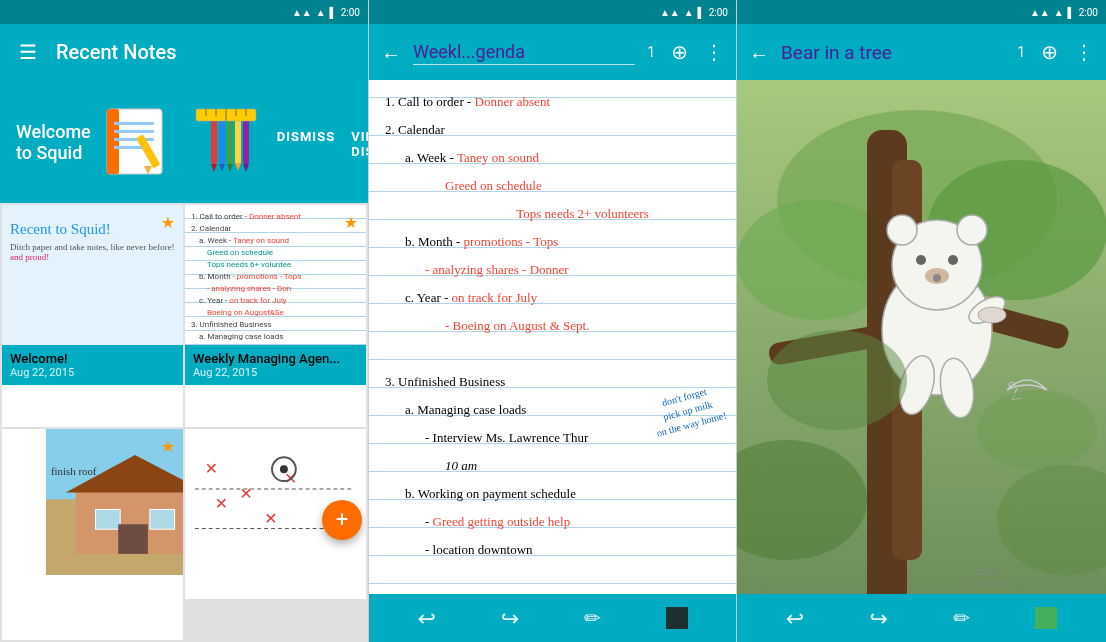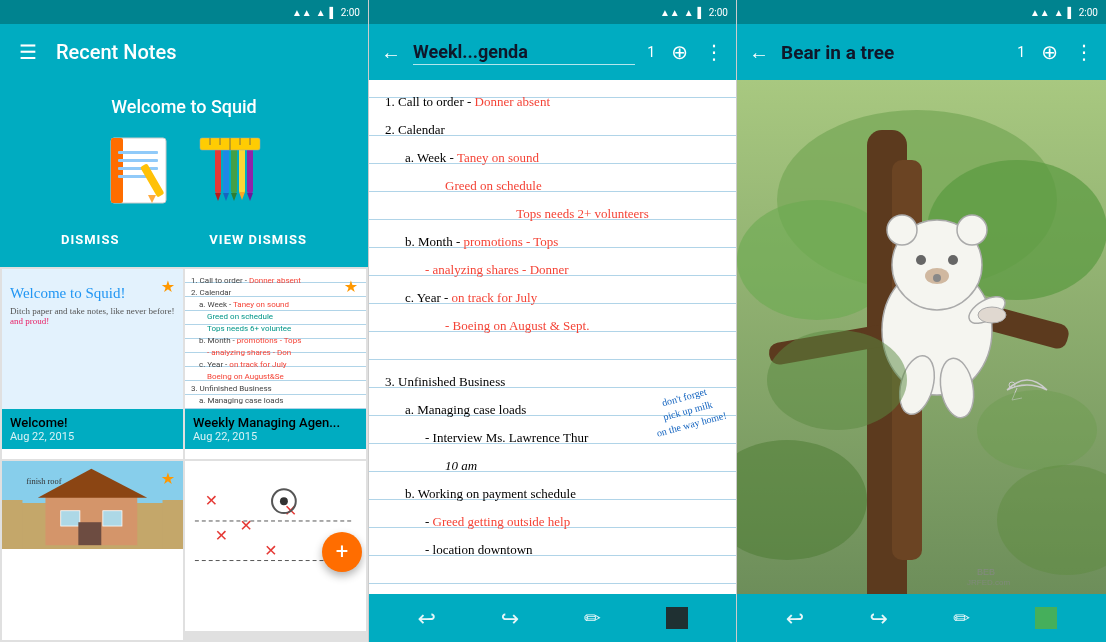--- a/index.html
+++ b/index.html
@@ -67,21 +67,20 @@
       cursor: pointer;
       color: #fff;
       font-size: 18px;
     }
 
     
     .welcome-banner {
       background: #00acc1;
       padding: 16px;
       display: flex;
-      flex-direction: column;
       align-items: center;
       gap: 8px;
     }
     .welcome-banner-title {
       color: #fff;
       font-size: 18px;
       font-weight: 500;
     }
     .welcome-banner-imgs {
       display: flex;
@@ -209,23 +208,23 @@
       gap: 8px;
     }
     .toolbar-back {
       color: #fff;
       font-size: 20px;
       cursor: pointer;
       padding: 4px;
     }
     .toolbar-title-editable {
       flex: 1;
-      color: #0f172a;
+      color: #4c1d95;
       font-size: 18px;
-      font-weight: 700;
+      font-weight: 400;
       border-bottom: 1px solid rgba(255,255,255,0.7);
       padding: 2px 0;
     }
     .toolbar-num {
       color: #fff;
       font-size: 14px;
       padding: 0 4px;
     }
     .toolbar-icon-btn {
       color: #fff;
@@ -294,23 +293,24 @@
         repeating-linear-gradient(
           transparent 0px,
           transparent 27px,
           #b0d4e8 27px,
           #b0d4e8 28px
         );
     }
 
     .note-card-img-house {
       width: 100%;
-      height: 88px;
+      height: 146px;
       position: relative;
       overflow: hidden;
+      margin-left: 44px;
     }
 
     .img-house-sky {
       position: absolute;
       top: 0; left: 0; right: 0;
       height: 50%;
       background: #87ceeb;
     }
     .img-house-ground {
       position: absolute;
@@ -382,21 +382,21 @@
       <div class="banner-btn">DISMISS</div>
       <div class="banner-btn">VIEW DISMISS</div>
     </div>
   </div>
 
   <div class="notes-grid" style="position:relative;">
 
     <div class="note-card">
       <div class="note-card-content" style="background:#e3f2fd;">
         <span class="star-icon">★</span>
-        <div class="note-welcome-text">Welcome to Squid!</div>
+        <div class="note-welcome-text">Recent to Squid!</div>
         <div class="note-welcome-sub">Ditch paper and take notes, like never before!</div>
         <div class="note-welcome-proud">and proud!</div>
       </div>
       <div class="note-card-footer">
         <div class="note-card-footer-title">Welcome!</div>
         <div class="note-card-footer-date">Aug 22, 2015</div>
       </div>
     </div>
 
     <div class="note-card">

